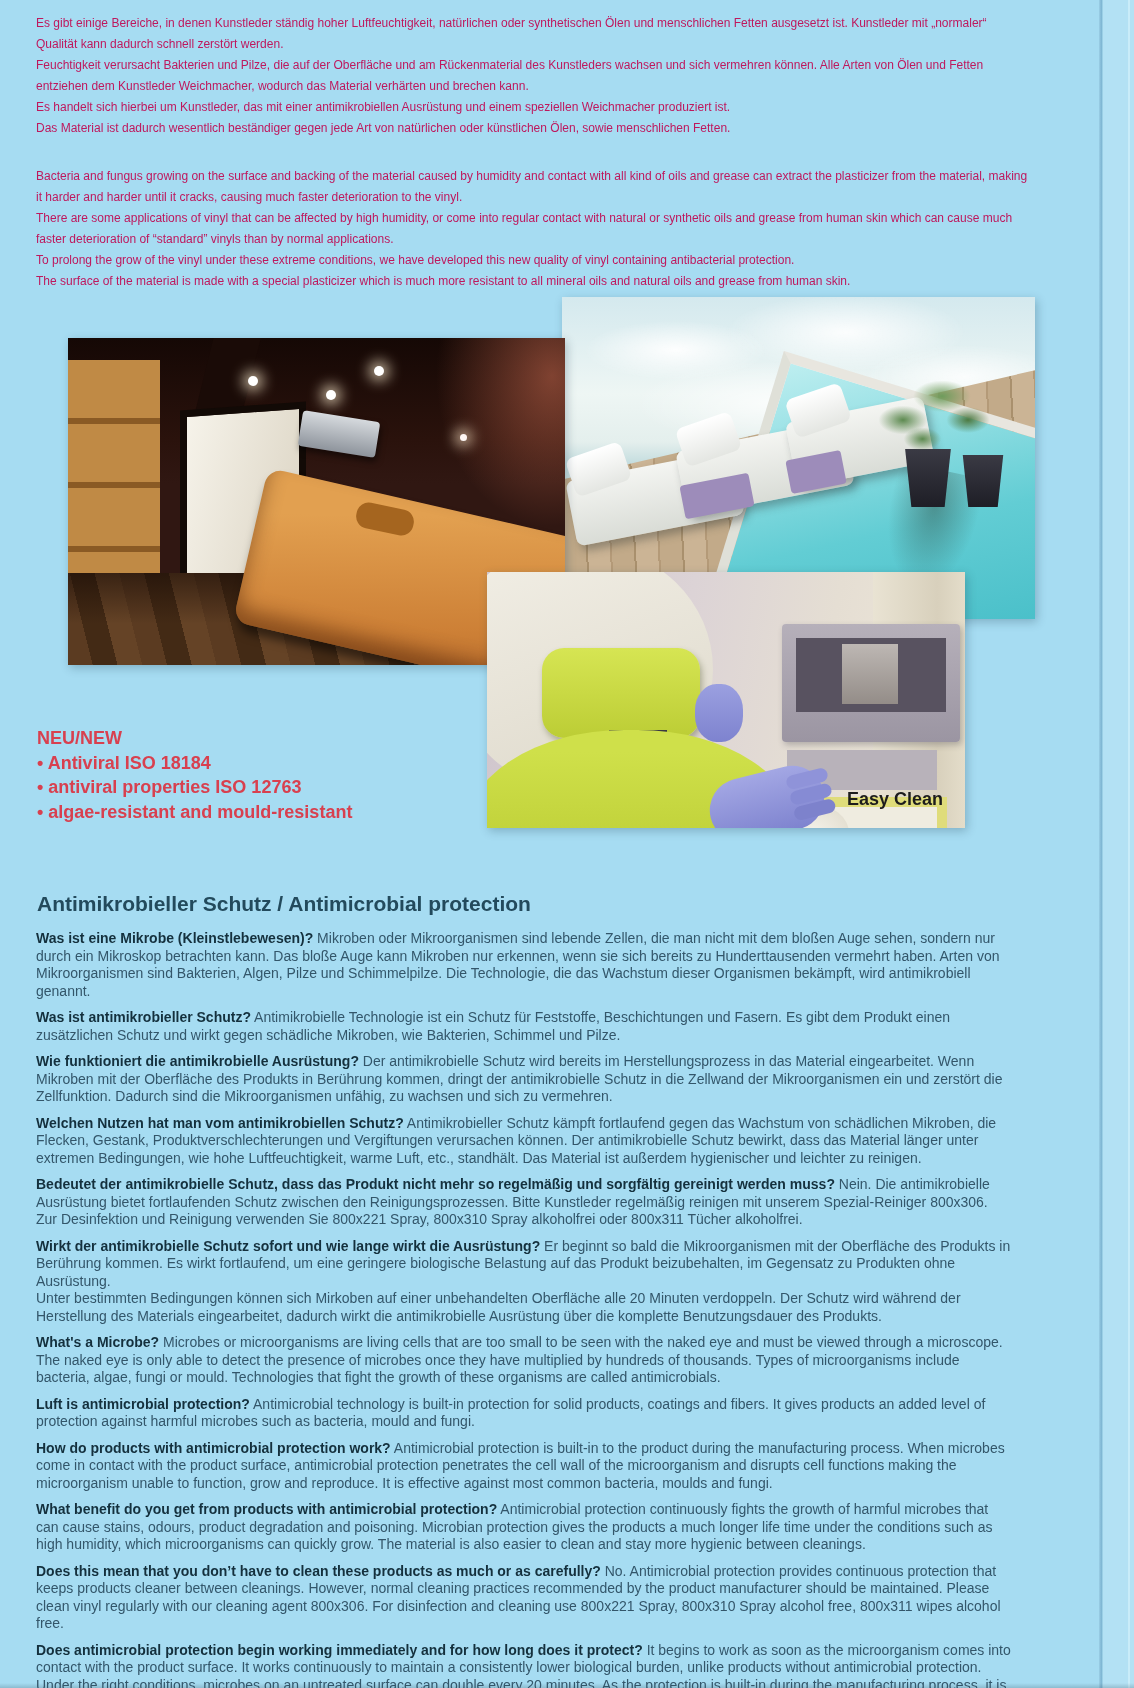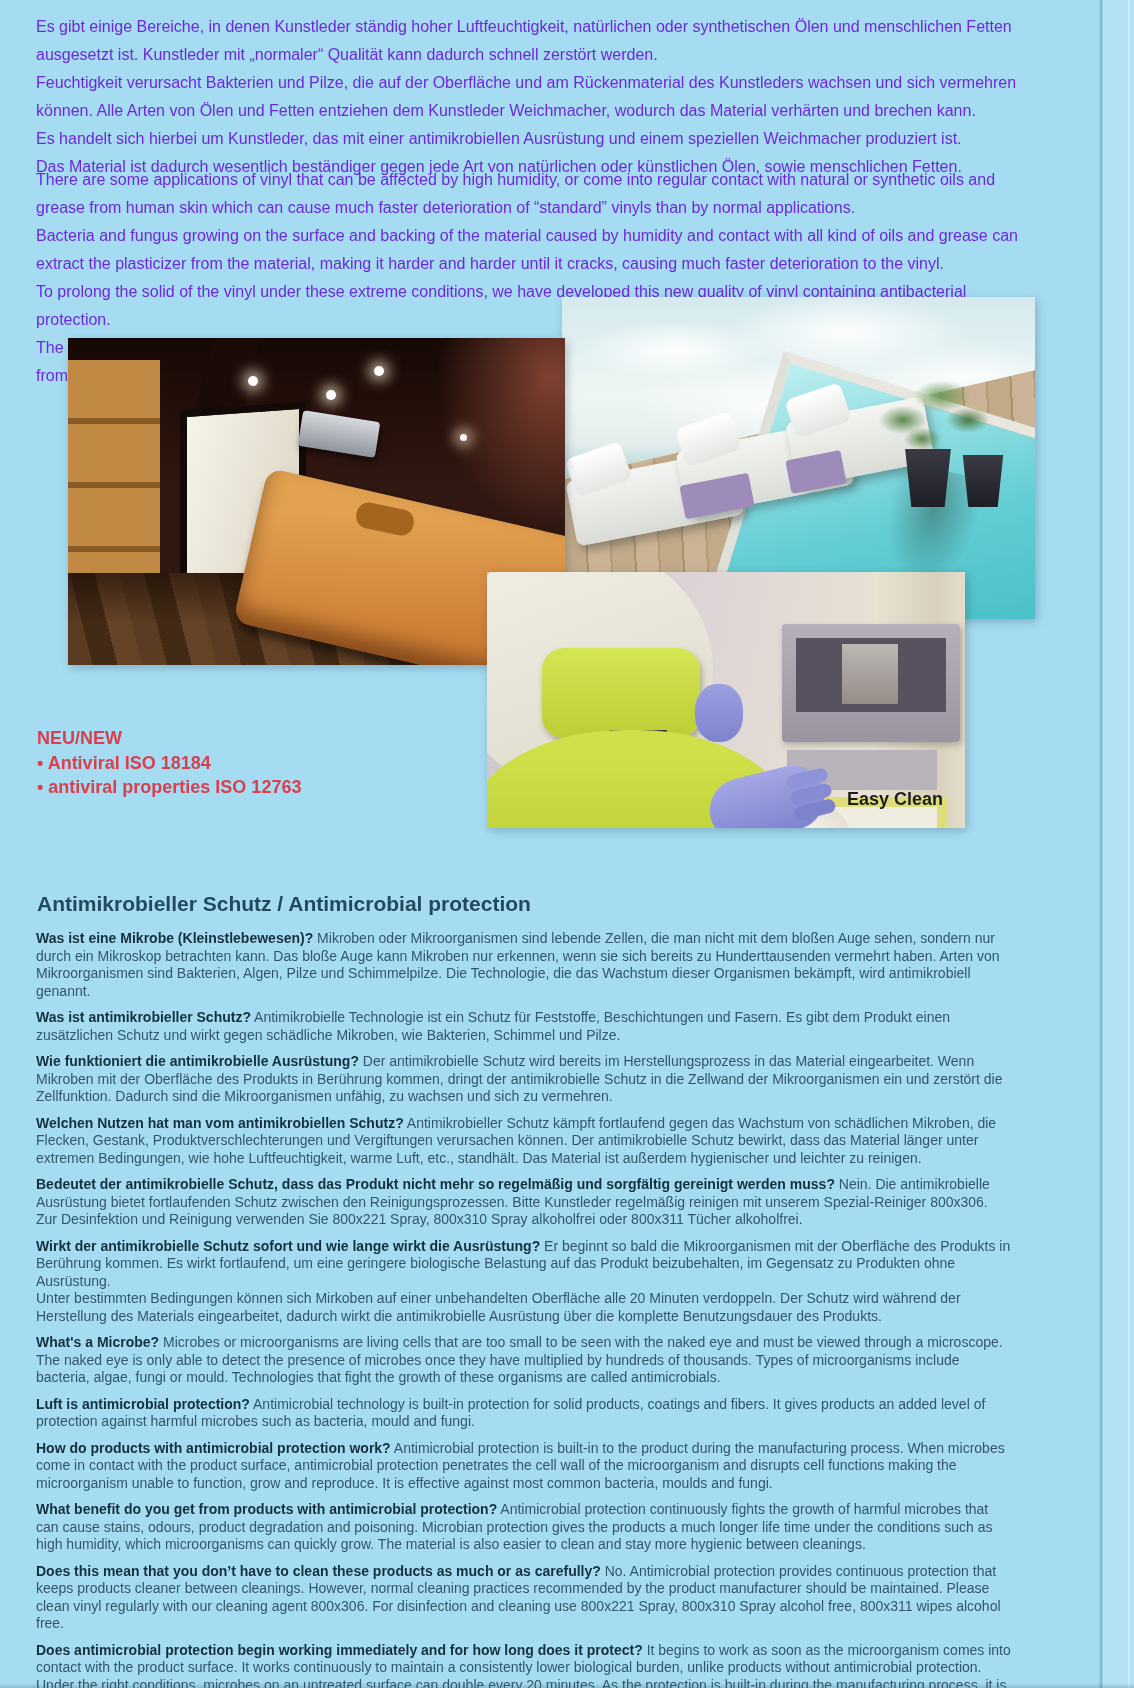--- a/index.html
+++ b/index.html
@@ -9,21 +9,21 @@
     font-family:"Liberation Sans", sans-serif;
     -webkit-font-smoothing:antialiased;
   }
   
   .page-right-margin{position:absolute;left:1103px;top:0;width:31px;height:100%;background:#b3e1f4;}
   .page-right-margin::after{content:"";position:absolute;left:25px;top:0;width:2px;height:100%;background:#c9ecf9;}
   .page-crease{position:absolute;left:1099px;top:0;width:4px;height:100%;
     background:linear-gradient(90deg,#9ccfe6,#7db5d2 60%,#a9dcEF);}
   .page-bottom-edge{position:absolute;left:0;bottom:0;width:100%;height:5px;background:linear-gradient(rgba(0,0,0,0),rgba(60,90,105,.25));}
   
-  .intro{position:absolute;left:36px;width:992px;color:#6d28d9;font-size:16px;line-height:28px;}
+  .intro{position:absolute;left:36px;width:992px;color:#be185d;font-size:12px;line-height:21px;}
   .intro div{margin:0;}
   #german-intro{top:13px;}
   #english-intro{top:166px;}
   
   .photo{position:absolute;overflow:hidden;box-shadow:2px 3px 9px rgba(30,60,80,.28);}
   
   .interior{left:68px;top:338px;width:497px;height:327px;background:#301712;z-index:2;}
   .int-ceiling{position:absolute;left:0;top:0;width:100%;height:145px;
     background:linear-gradient(#150805,#2a120c 70%,#301712);}
   .int-beam{position:absolute;left:130px;top:-10px;width:46px;height:150px;background:#1a0b07;transform:rotate(14deg);}
@@ -125,23 +125,23 @@
 
 <div class="intro" id="german-intro">
 
 <div>Es gibt einige Bereiche, in denen Kunstleder ständig hoher Luftfeuchtigkeit, natürlichen oder synthetischen Ölen und menschlichen Fetten ausgesetzt ist. Kunstleder mit „normaler“ Qualität kann dadurch schnell zerstört werden.</div>
     <div>Feuchtigkeit verursacht Bakterien und Pilze, die auf der Oberfläche und am Rückenmaterial des Kunstleders wachsen und sich vermehren können. Alle Arten von Ölen und Fetten entziehen dem Kunstleder Weichmacher, wodurch das Material verhärten und brechen kann.</div>
     <div>Es handelt sich hierbei um Kunstleder, das mit einer antimikrobiellen Ausrüstung und einem speziellen Weichmacher produziert ist.</div>
     <div>Das Material ist dadurch wesentlich beständiger gegen jede Art von natürlichen oder künstlichen Ölen, sowie menschlichen Fetten.</div>
   </div>
 <div class="intro" id="english-intro">
 
-<div>There are some applications of vinyl that can be affected by high humidity, or come into regular contact with natural or synthetic oils and grease from human skin which can cause much faster deterioration of “standard” vinyls than by normal applications.</div>
-    <div>Bacteria and fungus growing on the surface and backing of the material caused by humidity and contact with all kind of oils and grease can extract the plasticizer from the material, making it harder and harder until it cracks, causing much faster deterioration to the vinyl.</div>
-    <div>To prolong the solid of the vinyl under these extreme conditions, we have developed this new quality of vinyl containing antibacterial protection.</div>
+<div>Bacteria and fungus growing on the surface and backing of the material caused by humidity and contact with all kind of oils and grease can extract the plasticizer from the material, making it harder and harder until it cracks, causing much faster deterioration to the vinyl.</div>
+    <div>There are some applications of vinyl that can be affected by high humidity, or come into regular contact with natural or synthetic oils and grease from human skin which can cause much faster deterioration of “standard” vinyls than by normal applications.</div>
+    <div>To prolong the grow of the vinyl under these extreme conditions, we have developed this new quality of vinyl containing antibacterial protection.</div>
     <div>The surface of the material is made with a special plasticizer which is much more resistant to all mineral oils and natural oils and grease from human skin.</div>
   </div>
 
 <div class="photo pool">
   <div class="pool-clouds"></div>
   <div class="pool-deck"></div>
   <div class="pool-water"></div>
   <div class="pool-reflection"></div>
   <div class="pool-lounger" style="left:8px;top:168px;">
       <div class="back"></div>
@@ -201,20 +201,21 @@
     </div>
   <div class="easy-clean">Easy Clean</div>
 </div>
 
 <div id="new-banner">
   <div>NEU/NEW</div>
   <div>
 
   <div>• Antiviral ISO 18184</div>
       <div>• antiviral properties ISO 12763</div>
+      <div>• algae-resistant and mould-resistant</div>
     </div>
 </div>
 
 <div id="section-heading">Antimikrobieller Schutz / Antimicrobial protection</div>
 
 <div id="qa">
 
 <p><b>Was ist eine Mikrobe (Kleinstlebewesen)?</b> <span>Mikroben oder Mikroorganismen sind lebende Zellen, die man nicht mit dem bloßen Auge sehen, sondern nur durch ein Mikroskop betrachten kann. Das bloße Auge kann Mikroben nur erkennen, wenn sie sich bereits zu Hunderttausenden vermehrt haben. Arten von Mikroorganismen sind Bakterien, Algen, Pilze und Schimmelpilze. Die Technologie, die das Wachstum dieser Organismen bekämpft, wird antimikrobiell genannt.</span></p>
     <p><b>Was ist antimikrobieller Schutz?</b> <span>Antimikrobielle Technologie ist ein Schutz für Feststoffe, Beschichtungen und Fasern. Es gibt dem Produkt einen zusätzlichen Schutz und wirkt gegen schädliche Mikroben, wie Bakterien, Schimmel und Pilze.</span></p>
     <p><b>Wie funktioniert die antimikrobielle Ausrüstung?</b> <span>Der antimikrobielle Schutz wird bereits im Herstellungsprozess in das Material eingearbeitet. Wenn Mikroben mit der Oberfläche des Produkts in Berührung kommen, dringt der antimikrobielle Schutz in die Zellwand der Mikroorganismen ein und zerstört die Zellfunktion. Dadurch sind die Mikroorganismen unfähig, zu wachsen und sich zu vermehren.</span></p>

